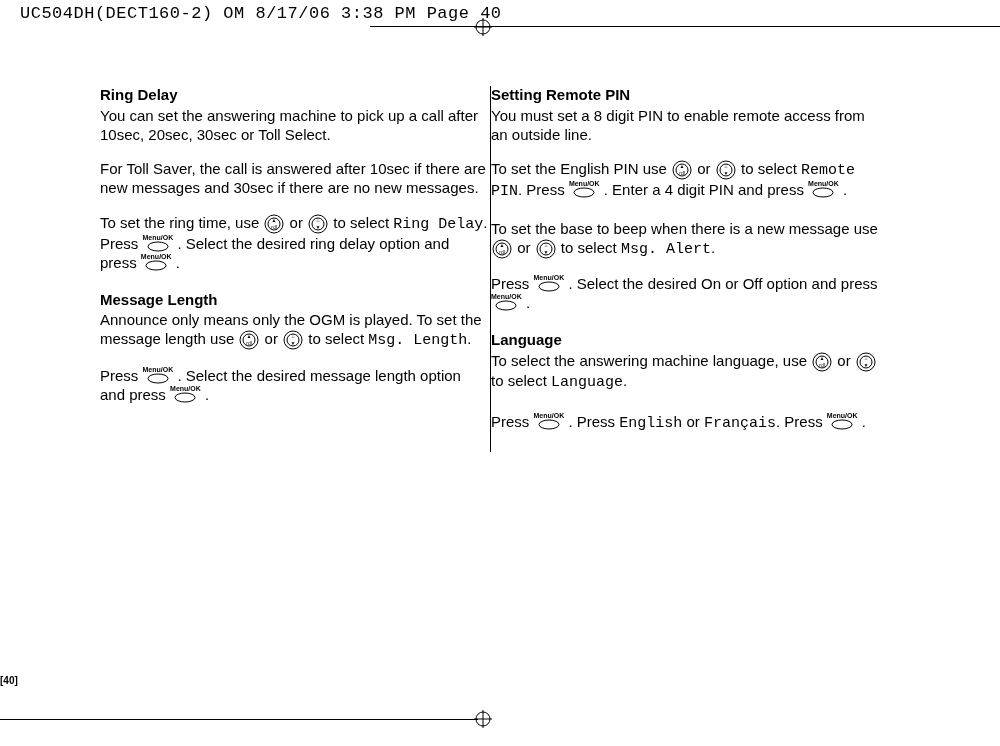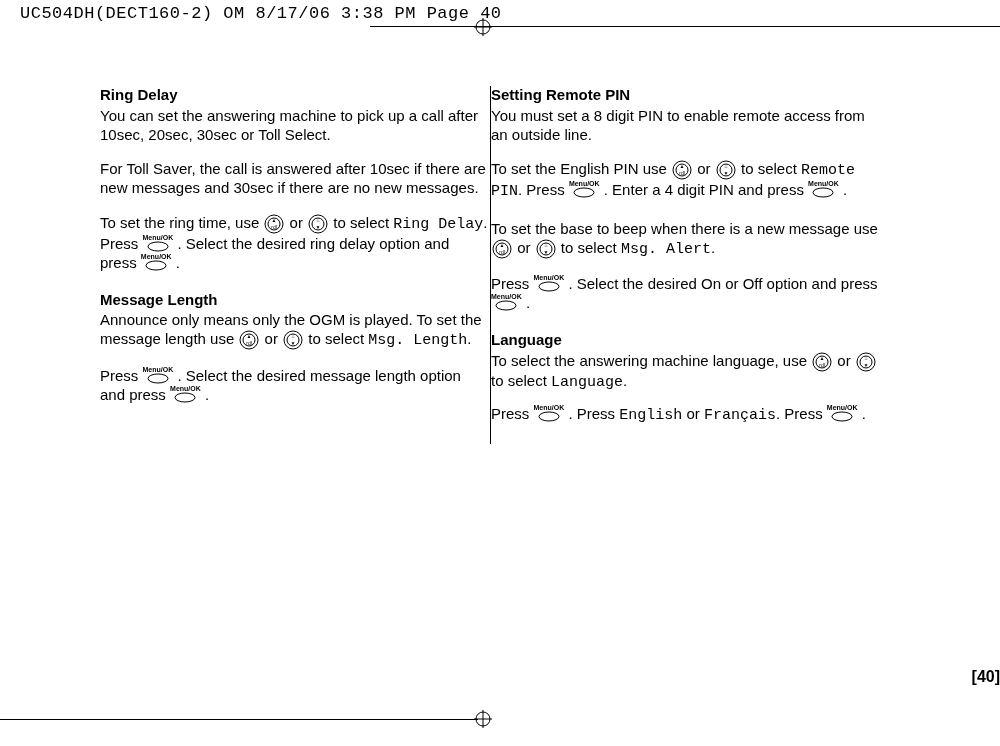--- a/index.html
+++ b/index.html
@@ -13,21 +13,21 @@
   .cols{position:absolute;top:86px;left:100px;width:820px;display:flex;gap:0}
   .col{width:390px;font-size:15px;line-height:1.25}
   .divider{width:1px;background:#000;margin:0 0}
   h3{font-size:15px;font-weight:700;margin:0 0 2px 0}
   p{margin:0 0 16px 0}
   .mono{font-family:"Courier New",monospace}
   .icon{display:inline-block;vertical-align:middle;line-height:0;margin:0 1px}
   .menuok{display:inline-block;vertical-align:middle;text-align:center;font-size:7px;line-height:7px;position:relative;top:-2px}
   .menuok .lbl{display:block;font-family:Arial,sans-serif;font-weight:700}
   .oval{display:block;margin:0 auto}
-  .pagenum{position:absolute;bottom:60px;left:0;width:1000px;text-align:right;font-weight:700;font-size:16px}
+  .pagenum{position:absolute;bottom:60px;left:0;width:1000px;text-align:left;font-weight:700;font-size:10px}
   .sect{margin-bottom:18px}
 </style>
 </head>
 <body>
 <div class="page">
 
 <div class="hdr">UC504DH(DECT160-2) OM  8/17/06  3:38 PM  Page 40</div>
 <div class="regline-top"></div>
 <div class="regmark-top regmark">
   <svg width="18" height="18">
@@ -141,21 +141,21 @@
         <span>Press </span><span class="menuok"><span class="lbl">Menu/OK</span><svg class="oval" width="22" height="11">
                 <ellipse cx="11" cy="5.5" rx="10" ry="4.5" fill="none" stroke="#000"></ellipse>
               </svg></span><span> . Select the desired On or Off option and press </span><span class="menuok"><span class="lbl">Menu/OK</span><svg class="oval" width="22" height="11">
                 <ellipse cx="11" cy="5.5" rx="10" ry="4.5" fill="none" stroke="#000"></ellipse>
               </svg></span><span> .</span>
       </p>
     </div>
 
     <div class="sect">
       <h3>Language</h3>
-      <p style="margin-bottom:12px">
+      <p style="margin-bottom:20px">
         <span>To select the answering machine language, use </span><span class="icon"><svg width="20" height="20">
                 <ellipse cx="10" cy="10" rx="9" ry="9" fill="none" stroke="#000"></ellipse>
                 <ellipse cx="10" cy="10" rx="6" ry="6" fill="none" stroke="#000"></ellipse>
                 <text x="10" y="8" font-size="5" text-anchor="middle">▲</text>
                 <text x="10" y="15" font-size="5" text-anchor="middle">rdl</text>
               </svg></span><span> or </span><span class="icon"><svg width="20" height="20">
                 <ellipse cx="10" cy="10" rx="9" ry="9" fill="none" stroke="#000"></ellipse>
                 <ellipse cx="10" cy="10" rx="6" ry="6" fill="none" stroke="#000"></ellipse>
                 <text x="10" y="8" font-size="5" text-anchor="middle">⌂</text>
                 <text x="10" y="15" font-size="5" text-anchor="middle">▼</text>

